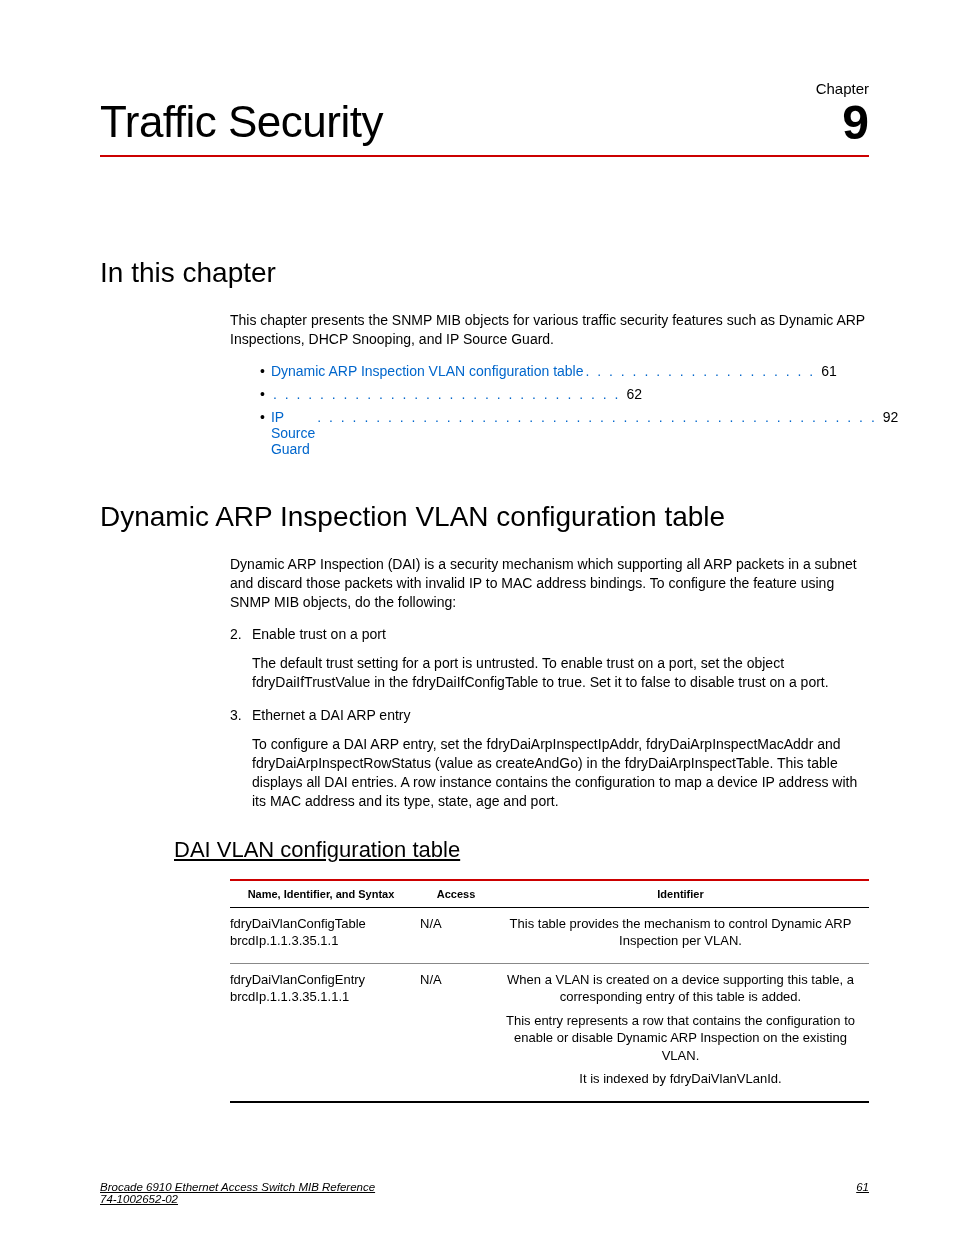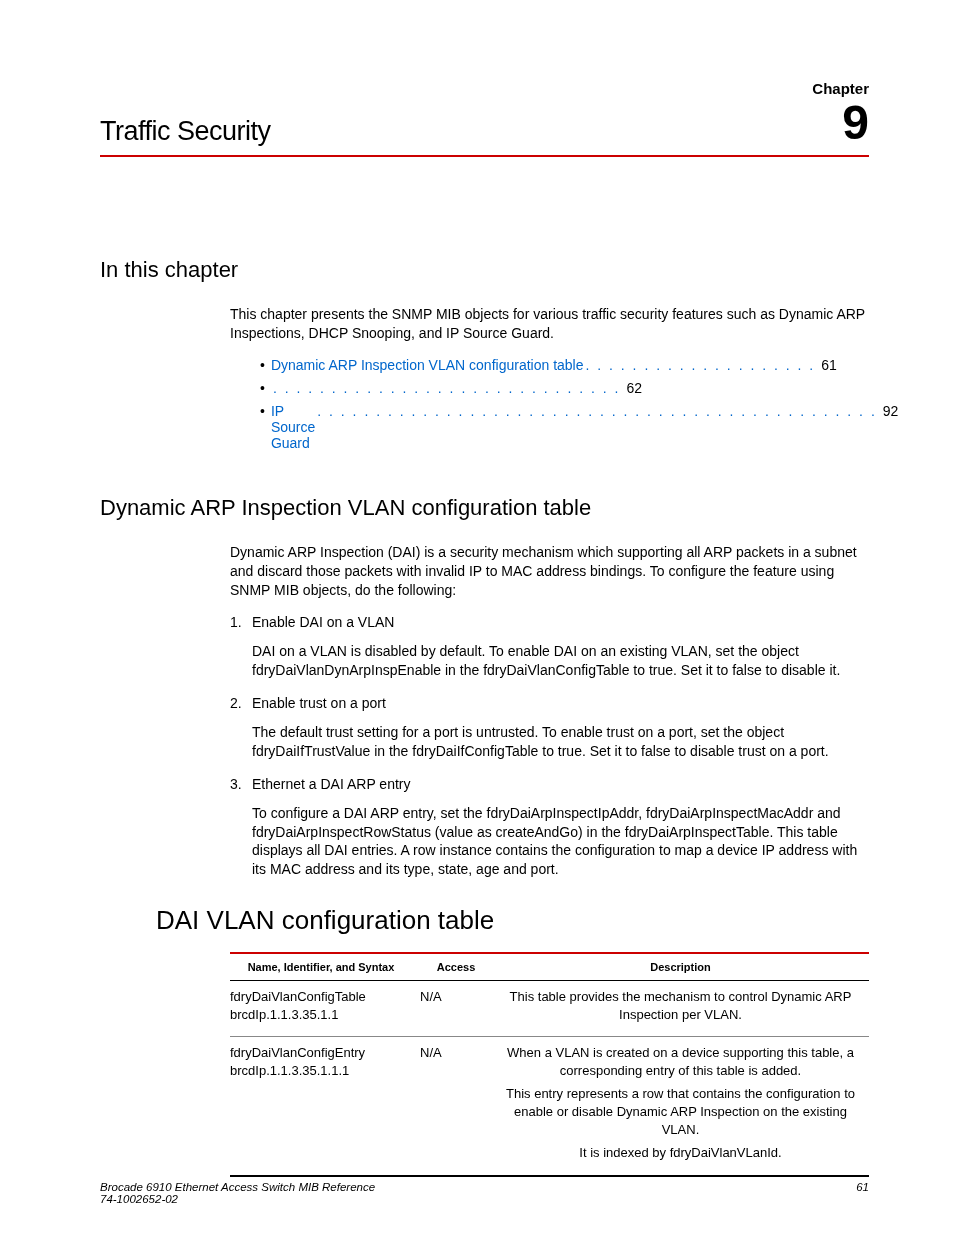--- a/index.html
+++ b/index.html
@@ -15,31 +15,31 @@
   .chapter-header {
     display: flex;
     justify-content: space-between;
     align-items: flex-end;
     border-bottom: 2.5px solid #cc0000;
     padding-bottom: 8px;
     margin-bottom: 100px;
   }
   .chapter-title {
     font-family: "Helvetica Neue", Arial, sans-serif;
-    font-size: 27px;
+    font-size: 44px;
     font-weight: 400;
     letter-spacing: -0.5px;
     font-stretch: condensed;
   }
   .chapter-right { text-align: right; }
-  .chapter-label { font-size: 15px; font-weight: bold; margin-bottom: 2px; }
+  .chapter-label { font-size: 15px; font-weight: normal; margin-bottom: 2px; }
   .chapter-number { font-size: 48px; font-weight: bold; line-height: 1; }
   .h1 {
     font-family: "Helvetica Neue", Arial, sans-serif;
-    font-size: 22px;
+    font-size: 28px;
     font-weight: 400;
     margin-bottom: 22px;
     font-stretch: condensed;
   }
   .body-text {
     font-size: 14px;
     line-height: 1.35;
     margin-left: 130px;
     margin-bottom: 14px;
   }
@@ -58,26 +58,27 @@
     color: #0066cc;
     margin: 0 2px;
   }
   .toc-page { color: #000; margin-left: 4px; }
   .ol { margin-left: 130px; font-size: 14px; line-height: 1.35; }
   .ol-item { margin-bottom: 10px; }
   .ol-num { display: inline-block; width: 22px; }
   .ol-sub { margin-left: 22px; margin-top: 10px; margin-bottom: 14px; }
   .h2 {
     font-family: "Helvetica Neue", Arial, sans-serif;
-    font-size: 26px;
+    font-size: 22px;
     font-weight: 400;
-    margin-left: 56px;
+    margin-left: 74px;
     margin-top: 26px;
     margin-bottom: 16px;
     font-stretch: condensed;
+    text-decoration: underline;
   }
   .table-wrap { margin-left: 130px; }
   table { border-collapse: collapse; width: 100%; font-size: 13px; }
   thead th {
     text-align: center;
     font-weight: bold;
     border-top: 2px solid #cc0000;
     border-bottom: 1px solid #000;
     padding: 7px 8px 7px 0;
     font-size: 11px;
@@ -93,20 +94,21 @@
   .col-access { width: 80px; }
   .footer {
     position: absolute;
     bottom: 30px;
     left: 100px;
     right: 85px;
     display: flex;
     justify-content: space-between;
     font-size: 11.5px;
     font-style: italic;
+    text-decoration: underline;
   }
   .footer-right { font-style: italic; }
   .desc-para { margin-bottom: 6px; text-align: center; }
 </style>
 </head>
 <body>
 
 <div class="chapter-header">
   <div class="chapter-title">Traffic Security</div>
   <div class="chapter-right">
@@ -136,42 +138,38 @@
     <span class="toc-dots">. . . . . . . . . . . . . . . . . . . . . . . . . . . . . . . . . . . . . . . . . . . . . . . .</span>
     <span class="toc-page">92</span>
   </div>
 </div>
 
 <div class="h1">Dynamic ARP Inspection VLAN configuration table</div>
 <div class="body-text">Dynamic ARP Inspection (DAI) is a security mechanism which supporting all ARP packets in a subnet and discard those packets with invalid IP to MAC address bindings. To configure the feature using SNMP MIB objects, do the following:</div>
 
 <div class="ol">
   <div class="ol-item">
-    <span class="ol-num">1.</span><span>Enable DAI on a VLAN</span>
-    <div class="ol-sub">DAI on a VLAN is disabled by default. To enable DAI on an existing VLAN, set the object fdryDaiVlanDynArpInspEnable in the fdryDaiVlanConfigTable to true. Set it to false to disable it.</div>
-  </div>
-  <div class="ol-item">
     <span class="ol-num">2.</span><span>Enable trust on a port</span>
     <div class="ol-sub">The default trust setting for a port is untrusted. To enable trust on a port, set the object fdryDaiIfTrustValue in the fdryDaiIfConfigTable to true. Set it to false to disable trust on a port.</div>
   </div>
   <div class="ol-item">
     <span class="ol-num">3.</span><span>Ethernet a DAI ARP entry</span>
     <div class="ol-sub">To configure a DAI ARP entry, set the fdryDaiArpInspectIpAddr, fdryDaiArpInspectMacAddr and fdryDaiArpInspectRowStatus (value as createAndGo) in the fdryDaiArpInspectTable. This table displays all DAI entries. A row instance contains the configuration to map a device IP address with its MAC address and its type, state, age and port.</div>
   </div>
 </div>
 
 <div class="h2">DAI VLAN configuration table</div>
 
 <div class="table-wrap">
 <table>
   <thead>
     <tr>
       <th class="col-name">Name, Identifier, and Syntax</th>
       <th class="col-access">Access</th>
-      <th>Description</th>
+      <th>Identifier</th>
     </tr>
   </thead>
   <tbody>
     <tr>
       <td>
         <div>fdryDaiVlanConfigTable</div>
         <div>brcdIp.1.1.3.35.1.1</div>
       </td>
       <td>N/A</td>
       <td>

